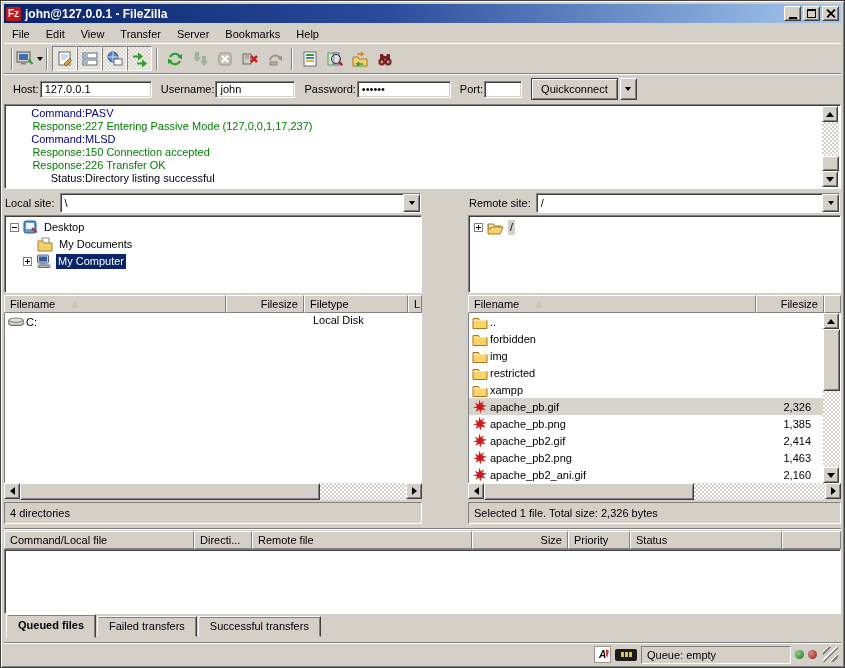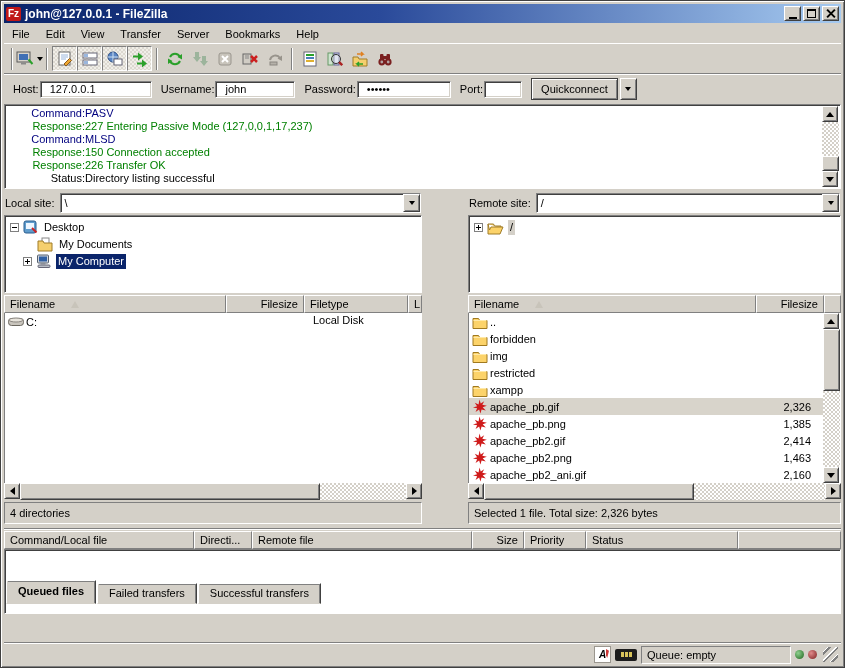--- a/index.html
+++ b/index.html
@@ -42,21 +42,21 @@
     background-image:linear-gradient(45deg,#dcd8d0 25%,transparent 25%,transparent 75%,#dcd8d0 75%),
                      linear-gradient(45deg,#dcd8d0 25%,transparent 25%,transparent 75%,#dcd8d0 75%);
     background-size:4px 4px; background-position:0 0,2px 2px;}
   .tbtn svg{ display:block;}
   .dd-arrow{ width:0; height:0; border-left:3px solid transparent; border-right:3px solid transparent; border-top:4px solid #000; margin-left:3px;}
 
   
   .quickbar{ position:absolute; top:72px; left:3px; right:3px; height:31px; display:flex; align-items:center; gap:1px; padding-left:9px;
     border-top:1px solid #808080; box-shadow:0 1px 0 #fff inset;}
   .qc-label{ white-space:nowrap;}
-  .qc-input{ height:17px; font-family:inherit; font-size:11px; padding:1px 9px; outline:none;
+  .qc-input{ height:17px; font-family:inherit; font-size:11px; padding:1px 4px; outline:none;
     border:1px solid; border-color:#808080 #fff #fff #808080; box-shadow: inset 1px 1px 0 #404040, inset -1px -1px 0 #d4d0c8; background:#fff;}
   .qc-host{ width:112px;} .qc-user{ width:80px;} .qc-pass{ width:94px;} .qc-port{ width:38px;}
   .qc-btn{ height:22px; padding:0 9px; font-family:inherit; font-size:11px; background:#d4d0c8;
     border:1px solid #404040; box-shadow: inset 1px 1px 0 #fff, inset -1px -1px 0 #808080; cursor:default;}
   .qc-dd{ width:17px; height:22px; display:flex; align-items:center; justify-content:center; margin-left:1px;}
 
   
   .log{ position:absolute; top:103px; left:3px; right:3px; height:85px; background:#fff;
     border:1px solid; border-color:#808080 #fff #fff #808080; box-shadow: inset 1px 1px 0 #404040; padding:2px 0 0 5px; overflow:hidden;}
   .log-line{ display:flex; line-height:13px; white-space:nowrap;text-align:right;}
@@ -119,21 +119,21 @@
   .paneStatus{ height:22px; flex:none; margin-top:2px; display:flex; align-items:center; padding:0 5px;
     border:1px solid; border-color:#808080 #fff #fff #808080; background:#d4d0c8; white-space:nowrap; overflow:hidden;}
 
   
   .queue{ position:absolute; top:527px; left:3px; right:3px; height:86px; display:flex; flex-direction:column;
     border-top:1px solid #808080; box-shadow:0 1px 0 #fff inset;}
   .queue .listheader{ margin-top:2px;}
   .queue-body{ flex:1; background:#fff; border:1px solid; border-color:#808080 #fff #fff #808080; box-shadow: inset 1px 1px 0 #404040;}
 
   
-  .tabsrow{ position:absolute; top:578px; left:3px; right:3px; height:25px; display:flex; align-items:flex-end; padding-left:2px;}
+  .tabsrow{ position:absolute; top:612px; left:3px; right:3px; height:25px; display:flex; align-items:center; padding-left:2px;}
   .tab{ padding:3px 11px 4px; background:#d4d0c8; border:1px solid; border-color:#fff #404040 #d4d0c8 #fff;
     box-shadow: inset 1px 0 0 #d4d0c8, inset -1px 1px 0 #808080; margin-right:1px; margin-top:2px; white-space:nowrap;}
   .tab.active{ font-weight:bold; margin-top:0; padding-top:4px; padding-bottom:6px; position:relative; z-index:2;
     border-color:#fff #404040 #d4d0c8 #fff;}
 
   
   .statusbar{ position:absolute; top:641px; left:3px; right:3px; height:24px; display:flex; align-items:center;
     justify-content:flex-end; gap:4px; padding:0 3px; border-top:1px solid #808080; box-shadow:0 1px 0 #fff inset;}
   .dtype{ width:17px; height:17px; background:#fff; border:1px solid #9a968e; display:flex; align-items:center; justify-content:center;
     font-weight:bold; font-size:10px; font-style:italic; position:relative;}
@@ -624,21 +624,21 @@
     <div class="listheader">
       <div class="hcell" style="width:190px">
           <span>Command/Local file</span>
         </div>
       <div class="hcell" style="width:58px">
           <span>Directi...</span>
         </div>
       <div class="hcell" style="width:220px">
           <span>Remote file</span>
         </div>
-      <div class="hcell right" style="width:52px">
+      <div class="hcell right" style="width:96px">
           <span>Size</span>
         </div>
       <div class="hcell" style="width:62px">
           <span>Priority</span>
         </div>
       <div class="hcell" style="width:152px">
           <span>Status</span>
         </div>
       <div class="hcell" style="flex:1"></div>
     </div>

